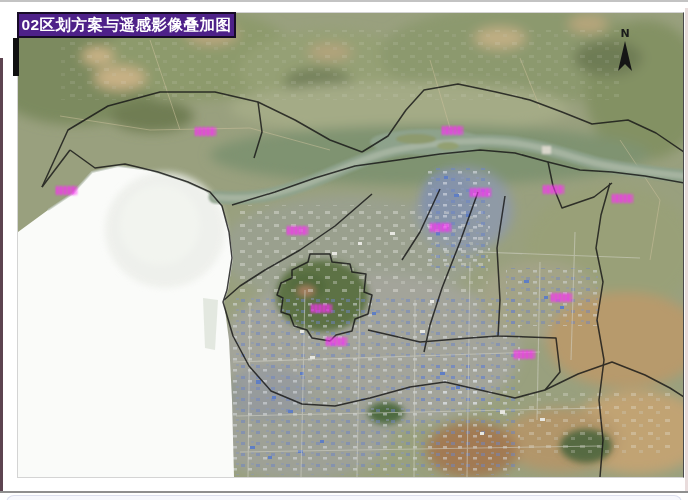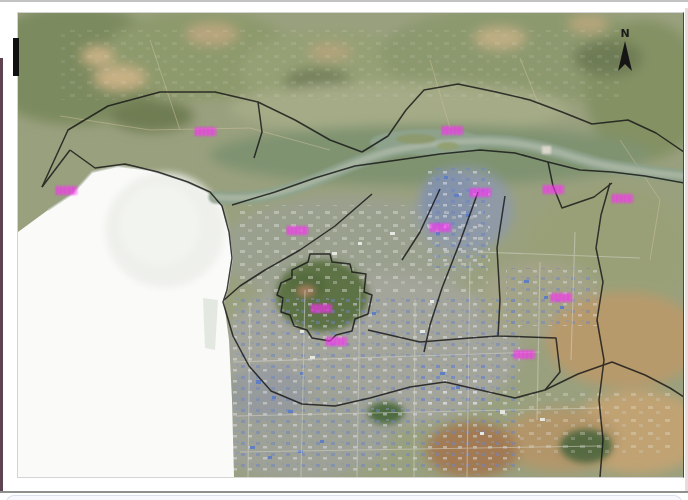--- a/index.html
+++ b/index.html
@@ -207,20 +207,23 @@
         <div class="map-label" style="left: 604px; top: 186px;"></div>
         <div class="map-label" style="left: 279px; top: 218px;"></div>
         <div class="map-label" style="left: 422px; top: 215px;"></div>
         <div class="map-label" style="left: 303px; top: 296px;"></div>
         <div class="map-label" style="left: 318px; top: 329px;"></div>
         <div class="map-label" style="left: 543px; top: 285px;"></div>
         <div class="map-label" style="left: 506px; top: 342px;"></div>
       </div>
   </div>
 
+  <div class="title-bar" style="background: rgb(78, 33, 137); color: rgb(255, 255, 255);">
+    <span>02区划方案与遥感影像叠加图</span>
+  </div>
   <div class="title-tab"></div>
 
   <div class="compass">
     <div class="compass-n">N</div>
     <svg width="26" height="38" viewBox="0 0 26 38" xmlns="http://www.w3.org/2000/svg">
       <path d="M13 2 L20 32 L13 25 L6 32 Z" fill="#151515"></path>
     </svg>
   </div>
 
   <div class="bottom-line"></div>

